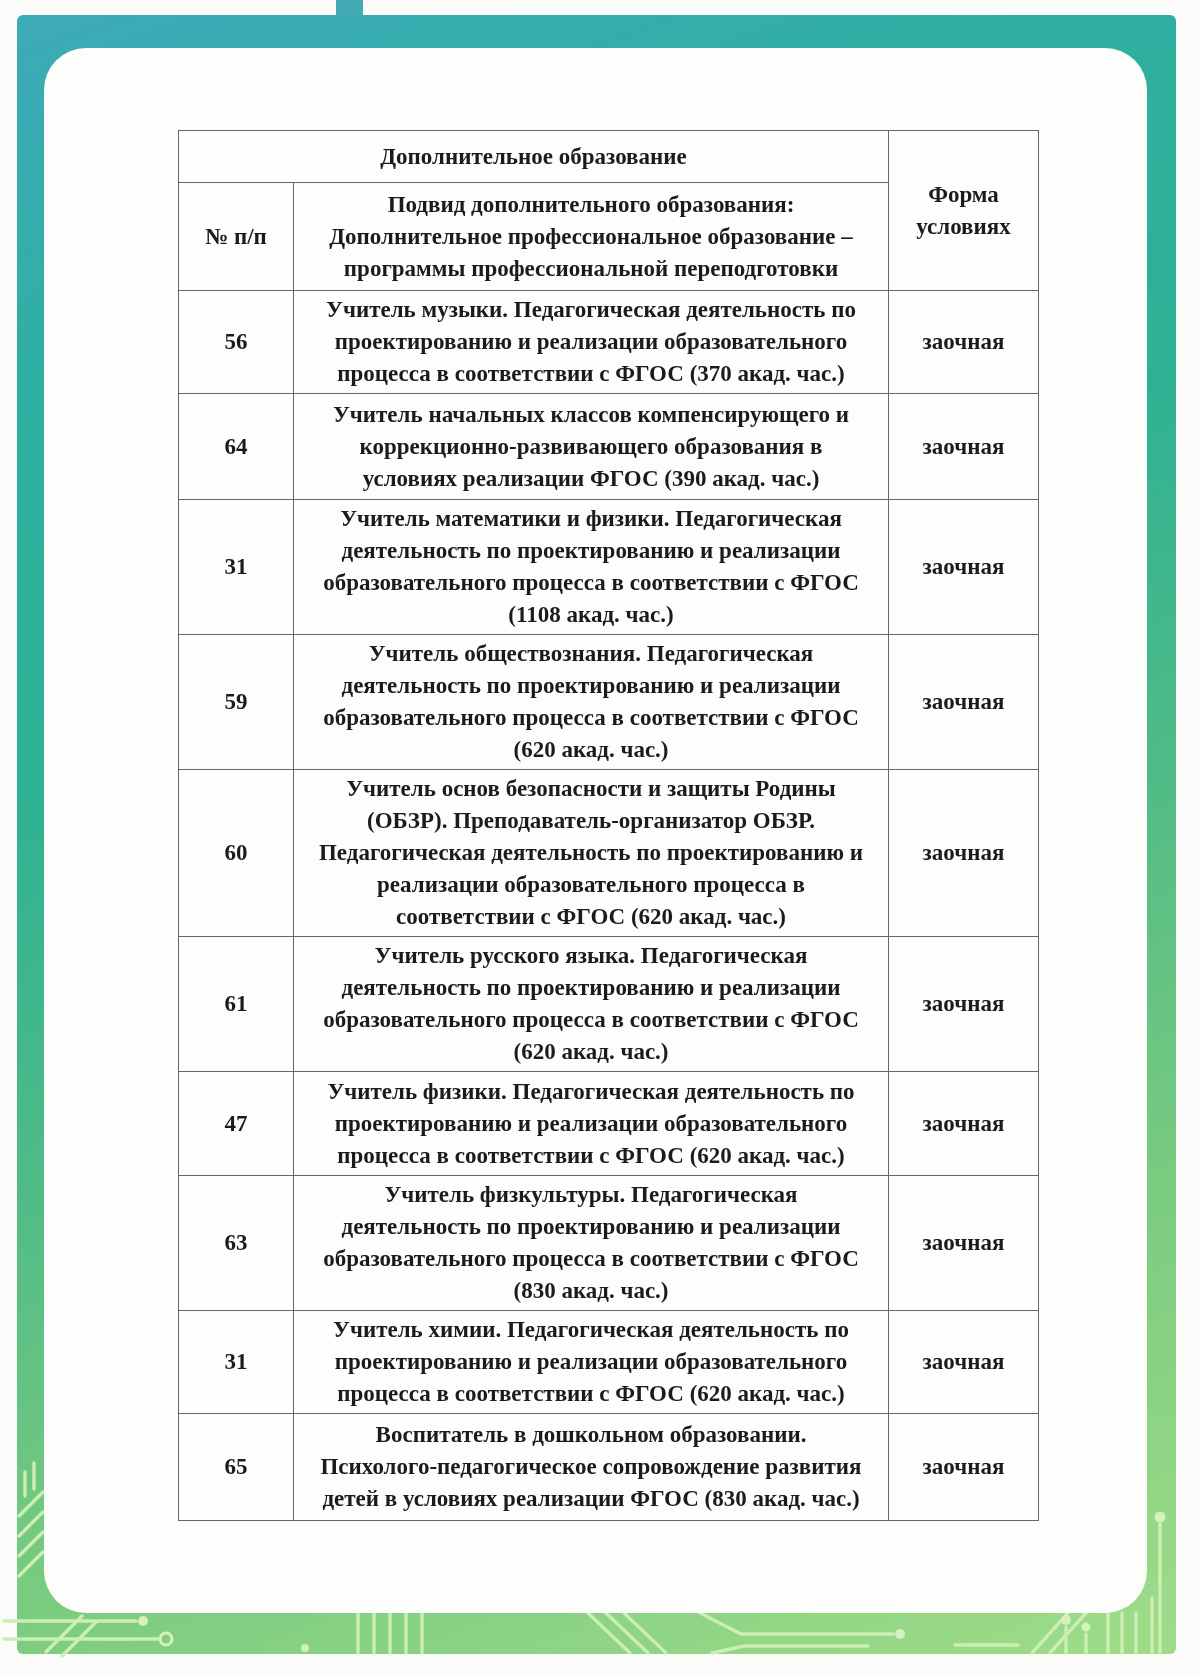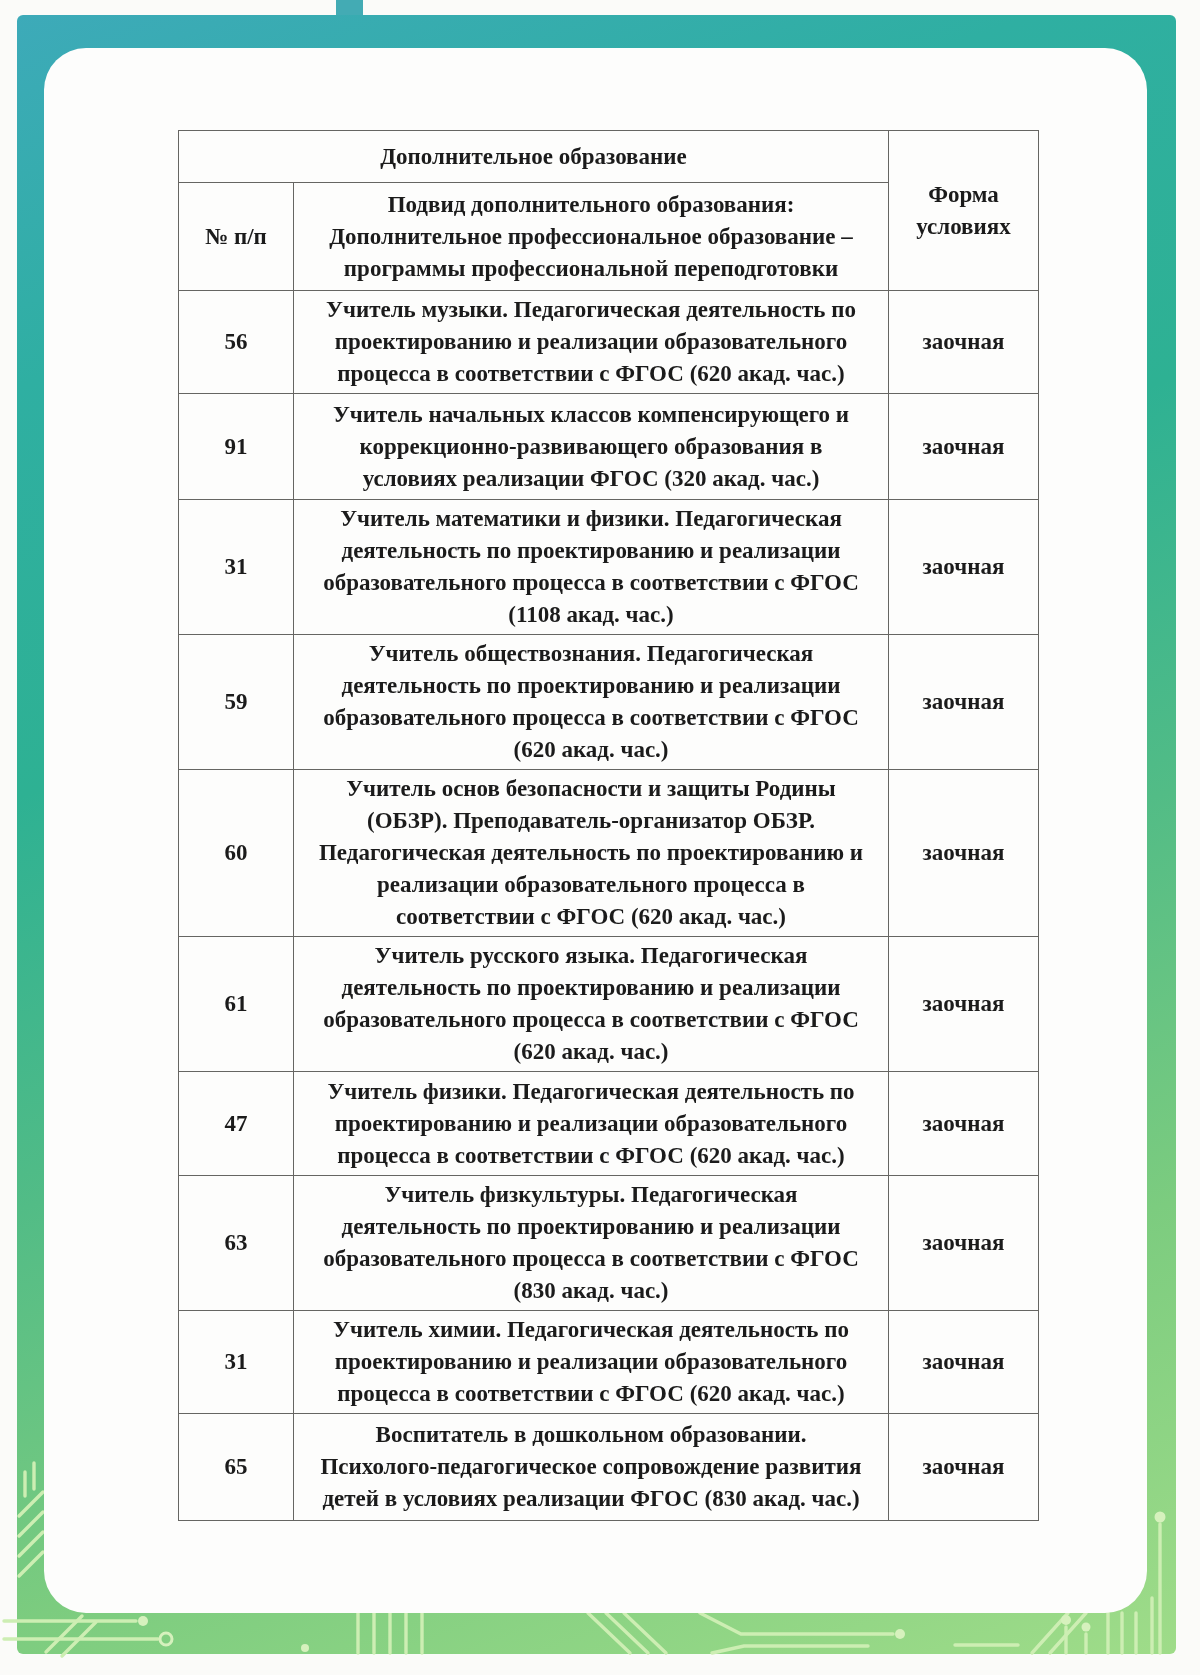--- a/index.html
+++ b/index.html
@@ -142,29 +142,29 @@
       <td class="prewrap">Подвид дополнительного образования:
 Дополнительное профессиональное образование –
 программы профессиональной переподготовки</td>
     </tr>
   </thead>
   <tbody>
   <tr>
     <td>56</td>
     <td class="prewrap">Учитель музыки. Педагогическая деятельность по
 проектированию и реализации образовательного
-процесса в соответствии с ФГОС (620 акад. час.)</td>
-    <td>заочная</td>
-  </tr>
-
-  <tr>
-    <td>91</td>
+процесса в соответствии с ФГОС (370 акад. час.)</td>
+    <td>заочная</td>
+  </tr>
+
+  <tr>
+    <td>64</td>
     <td class="prewrap">Учитель начальных классов компенсирующего и
 коррекционно-развивающего образования в
-условиях реализации ФГОС (320 акад. час.)</td>
+условиях реализации ФГОС (390 акад. час.)</td>
     <td>заочная</td>
   </tr>
 
   <tr>
     <td>31</td>
     <td class="prewrap">Учитель математики и физики. Педагогическая
 деятельность по проектированию и реализации
 образовательного процесса в соответствии с ФГОС
 (1108 акад. час.)</td>
     <td>заочная</td>

